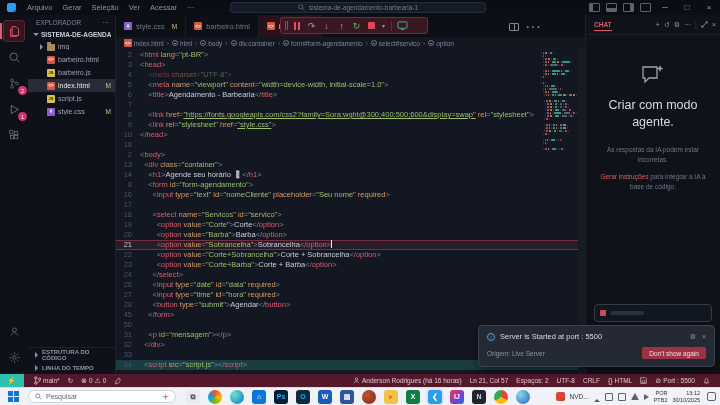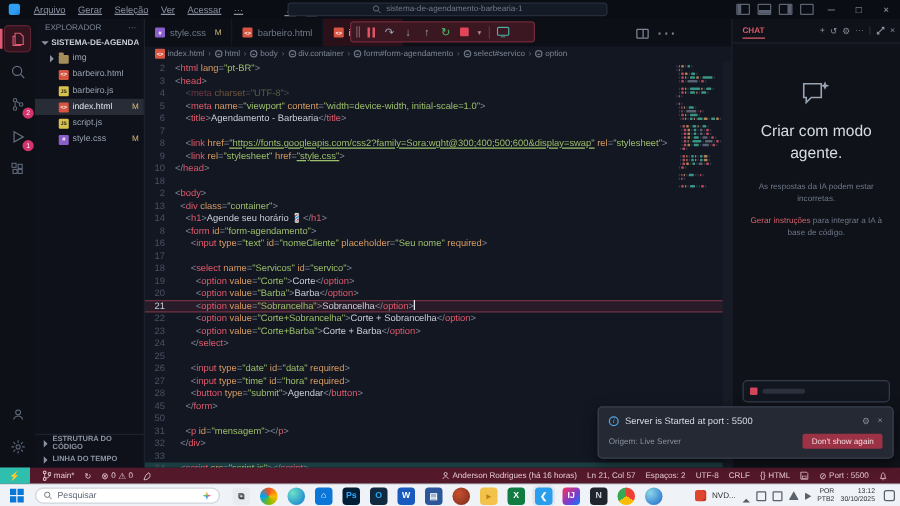--- a/index.html
+++ b/index.html
@@ -1,20 +1,20 @@
 <!DOCTYPE html>
 <html><head>
 <meta charset="utf-8">
 <style>
   html,body{margin:0;padding:0;background:#000;}
   *{box-sizing:border-box;font-family:"Liberation Sans",sans-serif;}
   .screen{position:relative;width:720px;height:405px;background:#10141d;overflow:hidden;}
 
   
-  .titlebar{height:15px;background:#0a0d14;display:flex;align-items:center;color:#8b93a3;font-size:7.5px;position:relative;text-decoration:underline;}
+  .titlebar{height:15px;background:#0a0d14;display:flex;align-items:center;color:#8b93a3;font-size:7.5px;position:relative;}
   .vsc-logo{width:9px;height:9px;margin:0 6px 0 7px;border-radius:2px;background:linear-gradient(135deg,#2f9ff4 60%,#1b7fd4);}
   .menu-item{padding:0 5px;cursor:default;}
   .nav-arrows{display:flex;gap:8px;margin-left:28px;color:#6c7484;font-size:9px;}
   .cmd-center{position:absolute;left:230px;top:2px;width:256px;height:11px;background:#151b26;border:1px solid #262e3d;border-radius:3px;display:flex;align-items:center;justify-content:center;gap:4px;color:#717a8a;font-size:6.5px;}
   .cmd-center svg{flex:0 0 auto;}
   .tb-right{position:absolute;right:0;top:0;height:15px;display:flex;align-items:center;gap:0;}
   .layout-ic{width:11px;height:9px;border:1px solid #5b6372;border-radius:1px;margin:0 3px;position:relative;}
   .layout-ic i{position:absolute;background:#5b6372;}
   .li-a i{left:0;top:0;bottom:0;width:3px;}
   .li-b i{left:0;right:0;bottom:0;height:3px;}
@@ -423,21 +423,20 @@
             <div class="code-line"><span class="gutter">8</span><span class="lc"><span class="tk-x">    </span><span class="tk-p">&lt;</span><span class="tk-t">form</span><span class="tk-a"> id</span><span class="tk-p">=</span><span class="tk-s">"form-agendamento"</span><span class="tk-p">&gt;</span></span></div>
             <div class="code-line"><span class="gutter">16</span><span class="lc"><span class="tk-x">      </span><span class="tk-p">&lt;</span><span class="tk-t">input</span><span class="tk-a"> type</span><span class="tk-p">=</span><span class="tk-s">"text"</span><span class="tk-a"> id</span><span class="tk-p">=</span><span class="tk-s">"nomeCliente"</span><span class="tk-a"> placeholder</span><span class="tk-p">=</span><span class="tk-s">"Seu nome"</span><span class="tk-a"> required</span><span class="tk-p">&gt;</span></span></div>
             <div class="code-line"><span class="gutter">17</span><span class="lc"></span></div>
             <div class="code-line"><span class="gutter">18</span><span class="lc"><span class="tk-x">      </span><span class="tk-p">&lt;</span><span class="tk-t">select</span><span class="tk-a"> name</span><span class="tk-p">=</span><span class="tk-s">"Servicos"</span><span class="tk-a"> id</span><span class="tk-p">=</span><span class="tk-s">"servico"</span><span class="tk-p">&gt;</span></span></div>
             <div class="code-line"><span class="gutter">19</span><span class="lc"><span class="tk-x">        </span><span class="tk-p">&lt;</span><span class="tk-t">option</span><span class="tk-a"> value</span><span class="tk-p">=</span><span class="tk-s">"Corte"</span><span class="tk-p">&gt;</span><span class="tk-x">Corte</span><span class="tk-p">&lt;/</span><span class="tk-t">option</span><span class="tk-p">&gt;</span></span></div>
             <div class="code-line"><span class="gutter">20</span><span class="lc"><span class="tk-x">        </span><span class="tk-p">&lt;</span><span class="tk-t">option</span><span class="tk-a"> value</span><span class="tk-p">=</span><span class="tk-s">"Barba"</span><span class="tk-p">&gt;</span><span class="tk-x">Barba</span><span class="tk-p">&lt;/</span><span class="tk-t">option</span><span class="tk-p">&gt;</span></span></div>
             <div class="code-line active"><span class="gutter">21</span><span class="lc"><span class="tk-x">        </span><span class="tk-p">&lt;</span><span class="tk-t">option</span><span class="tk-a"> value</span><span class="tk-p">=</span><span class="tk-s">"Sobrancelha"</span><span class="tk-p">&gt;</span><span class="tk-x">Sobrancelha</span><span class="tk-p">&lt;/</span><span class="tk-t">option</span><span class="tk-p">&gt;</span><span class="cursor"></span></span></div>
             <div class="code-line"><span class="gutter">22</span><span class="lc"><span class="tk-x">        </span><span class="tk-p">&lt;</span><span class="tk-t">option</span><span class="tk-a"> value</span><span class="tk-p">=</span><span class="tk-s">"Corte+Sobrancelha"</span><span class="tk-p">&gt;</span><span class="tk-x">Corte + Sobrancelha</span><span class="tk-p">&lt;/</span><span class="tk-t">option</span><span class="tk-p">&gt;</span></span></div>
             <div class="code-line"><span class="gutter">23</span><span class="lc"><span class="tk-x">        </span><span class="tk-p">&lt;</span><span class="tk-t">option</span><span class="tk-a"> value</span><span class="tk-p">=</span><span class="tk-s">"Corte+Barba"</span><span class="tk-p">&gt;</span><span class="tk-x">Corte + Barba</span><span class="tk-p">&lt;/</span><span class="tk-t">option</span><span class="tk-p">&gt;</span></span></div>
             <div class="code-line"><span class="gutter">24</span><span class="lc"><span class="tk-x">      </span><span class="tk-p">&lt;/</span><span class="tk-t">select</span><span class="tk-p">&gt;</span></span></div>
-            <div class="code-line"><span class="gutter">25</span><span class="lc"></span></div>
             <div class="code-line"><span class="gutter">26</span><span class="lc"><span class="tk-x">      </span><span class="tk-p">&lt;</span><span class="tk-t">input</span><span class="tk-a"> type</span><span class="tk-p">=</span><span class="tk-s">"date"</span><span class="tk-a"> id</span><span class="tk-p">=</span><span class="tk-s">"data"</span><span class="tk-a"> required</span><span class="tk-p">&gt;</span></span></div>
             <div class="code-line"><span class="gutter">27</span><span class="lc"><span class="tk-x">      </span><span class="tk-p">&lt;</span><span class="tk-t">input</span><span class="tk-a"> type</span><span class="tk-p">=</span><span class="tk-s">"time"</span><span class="tk-a"> id</span><span class="tk-p">=</span><span class="tk-s">"hora"</span><span class="tk-a"> required</span><span class="tk-p">&gt;</span></span></div>
             <div class="code-line"><span class="gutter">28</span><span class="lc"><span class="tk-x">      </span><span class="tk-p">&lt;</span><span class="tk-t">button</span><span class="tk-a"> type</span><span class="tk-p">=</span><span class="tk-s">"submit"</span><span class="tk-p">&gt;</span><span class="tk-x">Agendar</span><span class="tk-p">&lt;/</span><span class="tk-t">button</span><span class="tk-p">&gt;</span></span></div>
             <div class="code-line"><span class="gutter">45</span><span class="lc"><span class="tk-x">    </span><span class="tk-p">&lt;/</span><span class="tk-t">form</span><span class="tk-p">&gt;</span></span></div>
             <div class="code-line"><span class="gutter">50</span><span class="lc"></span></div>
             <div class="code-line"><span class="gutter">31</span><span class="lc"><span class="tk-x">    </span><span class="tk-p">&lt;</span><span class="tk-t">p</span><span class="tk-a"> id</span><span class="tk-p">=</span><span class="tk-s">"mensagem"</span><span class="tk-p">&gt;</span><span class="tk-p">&lt;/</span><span class="tk-t">p</span><span class="tk-p">&gt;</span></span></div>
             <div class="code-line"><span class="gutter">32</span><span class="lc"><span class="tk-x">  </span><span class="tk-p">&lt;/</span><span class="tk-t">div</span><span class="tk-p">&gt;</span></span></div>
             <div class="code-line"><span class="gutter">33</span><span class="lc"></span></div>
             <div class="code-line hl"><span class="gutter">34</span><span class="lc"><span class="tk-x">  </span><span class="tk-p">&lt;</span><span class="tk-t">script</span><span class="tk-a"> src</span><span class="tk-p">=</span><span class="tk-s">"script.js"</span><span class="tk-p">&gt;</span><span class="tk-p">&lt;/</span><span class="tk-t">script</span><span class="tk-p">&gt;</span></span></div>
           </div>

